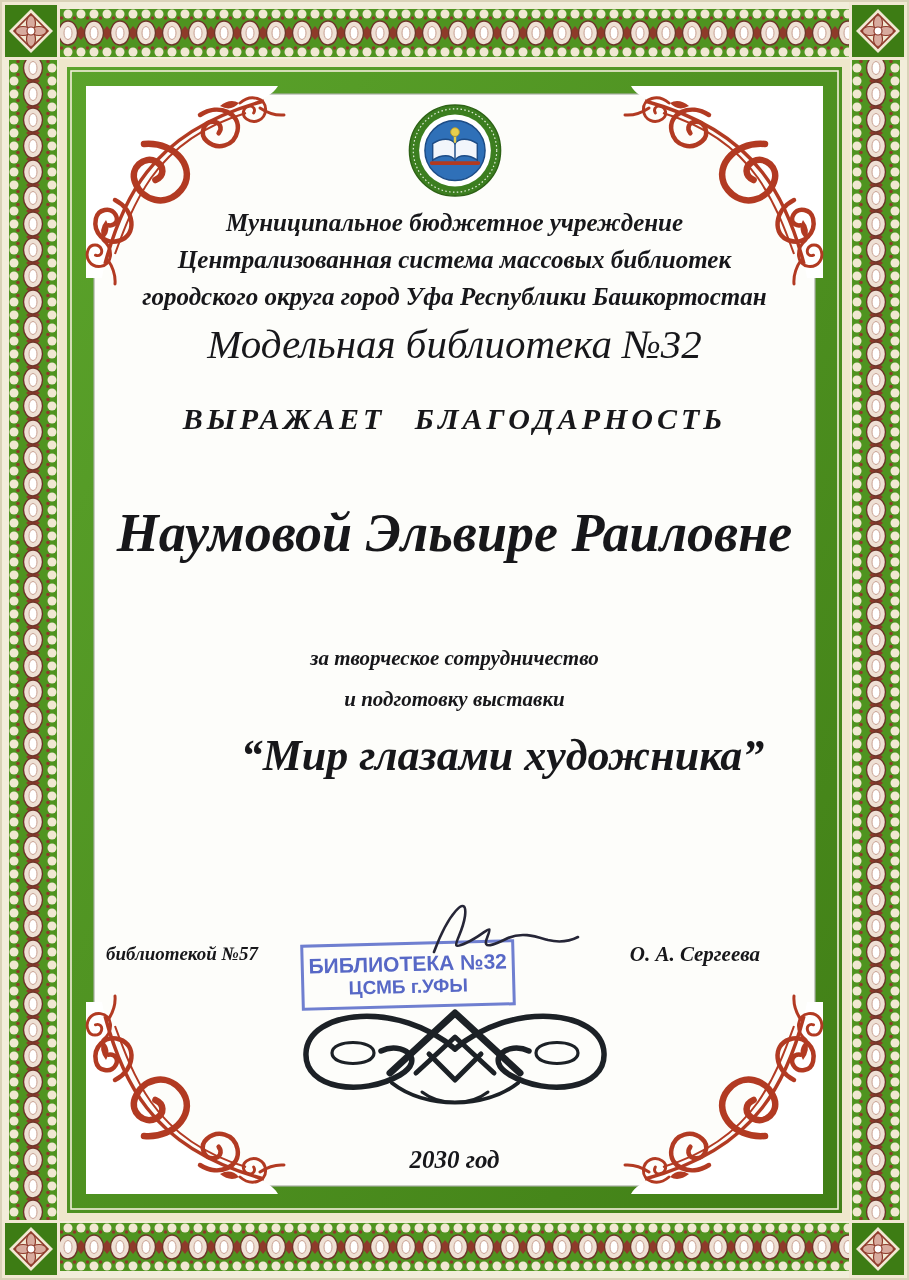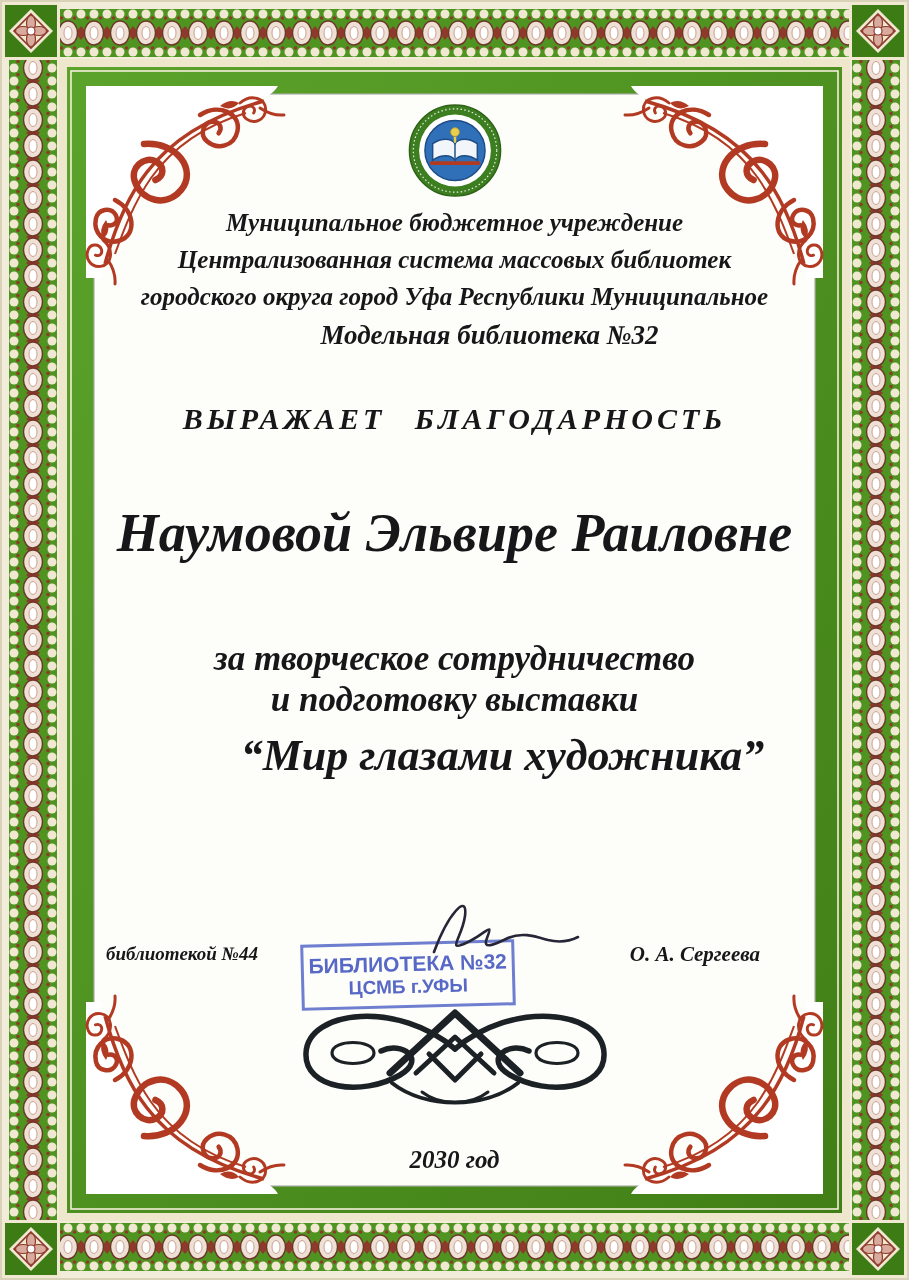--- a/index.html
+++ b/index.html
@@ -9,25 +9,25 @@
     font-family:"Liberation Serif",serif;color:#17171a;
   }
   .border-svg{position:absolute;left:0;top:0;}
   .content{
     position:absolute;left:94px;top:94px;width:721px;height:1092px;
     text-align:center;
   }
   .abs{position:absolute;left:0;width:100%;}
   .logo-wrap{position:absolute;top:8px;left:50%;transform:translateX(-50%);}
   .org-block{top:110px;font-size:25px;line-height:37px;font-weight:bold;font-style:italic;}
-  .library-line{top:226px;font-size:27px;font-weight:bold;font-style:italic;padding-left:35px;}
+  .library-line{top:226px;font-size:41px;font-weight:normal;font-style:italic;}
   .heading-line{top:308px;font-size:30px;font-weight:bold;font-style:italic;
     letter-spacing:4px;word-spacing:18px;}
   .recipient-line{top:408px;font-size:54px;font-weight:bold;font-style:italic;}
-  .reason-block{top:544px;font-size:35px;line-height:41px;font-weight:bold;font-style:italic;}
+  .reason-block{top:544px;font-size:21px;line-height:41px;font-weight:bold;font-style:italic;}
   .exhibition-line{top:636px;font-size:44px;font-weight:bold;font-style:italic;padding-left:48px;}
   .sign-row{position:absolute;top:0;left:0;width:100%;height:0;}
   .role-block{position:absolute;left:12px;top:846px;width:220px;text-align:left;
     font-size:19px;line-height:28px;font-weight:bold;font-style:italic;}
   .stamp{
     position:absolute;left:207px;top:848px;width:208px;height:60px;
     border:3px solid rgba(72,92,196,0.85);transform:rotate(-1.5deg);
     color:#4a5cc2;font-family:"Liberation Sans",sans-serif;font-weight:bold;
     display:flex;flex-direction:column;justify-content:center;opacity:0.92;
   }
@@ -163,39 +163,39 @@
         <path d="M0,-7 L0,10" stroke="#1d4c86" stroke-width="1.5"></path>
         <path d="M-24,13 L24,13" stroke="#b23a20" stroke-width="4" stroke-linecap="round"></path>
         <circle cx="0" cy="-19" r="4.5" fill="#e7cf4f" stroke="#b89a2c" stroke-width="1"></circle>
         <path d="M0,-14 L0,-8" stroke="#e7cf4f" stroke-width="2.5"></path>
       </svg>
     </div>
 
     <div class="abs org-block">
       <div>Муниципальное бюджетное учреждение</div>
       <div>Централизованная система массовых библиотек</div>
-      <div>городского округа город Уфа Республики Муниципальное</div>
+      <div>городского округа город Уфа Республики Башкортостан</div>
     </div>
 
     <div class="abs library-line">Модельная библиотека №32</div>
 
     <div class="abs heading-line">ВЫРАЖАЕТ БЛАГОДАРНОСТЬ</div>
 
     <div class="abs recipient-line">Наумовой Эльвире Раиловне</div>
 
     <div class="abs reason-block">
       <div>за творческое сотрудничество</div>
       <div>и подготовку выставки</div>
     </div>
 
     <div class="abs exhibition-line">“Мир глазами художника”</div>
 
     <div class="sign-row">
       <div class="role-block">
-        <div>библиотекой №44</div>
+        <div>библиотекой №57</div>
       </div>
 
       <div class="stamp">
         <div class="l1">БИБЛИОТЕКА №32</div>
         <div class="l2">ЦСМБ г.УФЫ</div>
       </div>
 
       <svg class="signature-svg" width="160" height="80" viewBox="0 0 160 80">
         <path d="M10,62 C24,24 44,2 41,26 C38,48 22,62 42,53 C62,44 70,30 63,48 C58,60 70,55 84,48 C98,42 110,46 124,50 C136,53 146,51 154,47" fill="none" stroke="#262637" stroke-width="2.6" stroke-linecap="round"></path>
       </svg>

